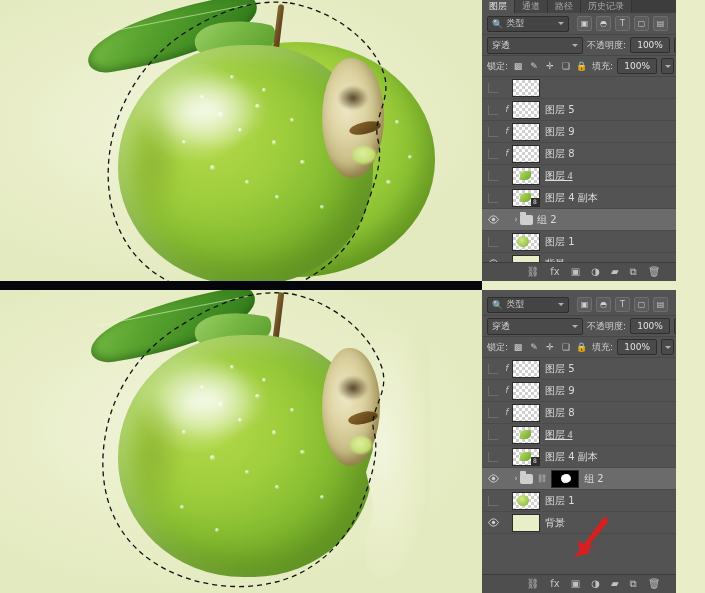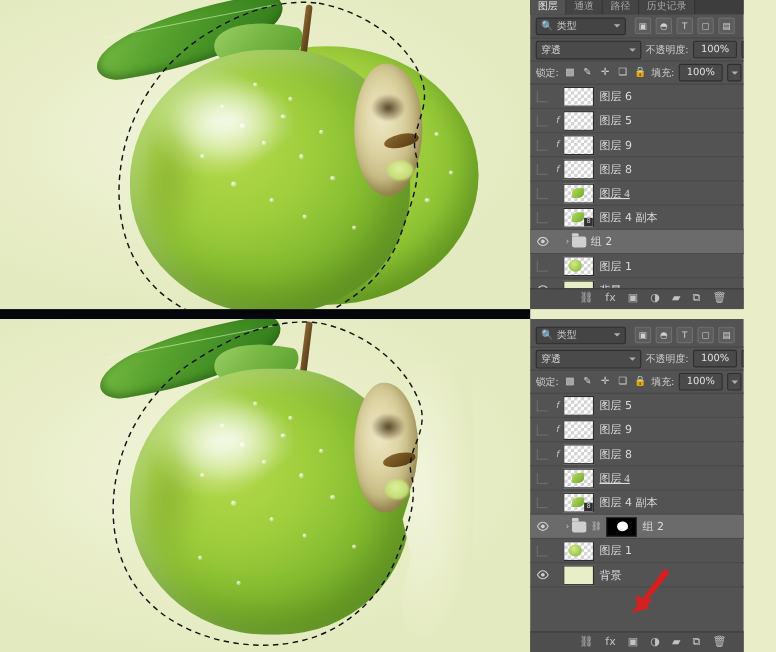--- a/index.html
+++ b/index.html
@@ -387,21 +387,20 @@
         </div>
     </div>
 
     <div class="layers" id="layers-top">
         <div class="layer">
           <div class="eye">
             <div style="width:9px;height:9px;border-left:1px solid #6d6d6d;border-bottom:1px solid #6d6d6d;"></div>
           </div>
           <div class="fx-cell"></div>
           <div class="thumb"></div>
-          <span class="lname">图层 6</span>
         </div>
         <div class="layer">
           <div class="eye">
             <div style="width:9px;height:9px;border-left:1px solid #6d6d6d;border-bottom:1px solid #6d6d6d;"></div>
           </div>
           <div class="fx-cell">f</div>
           <div class="thumb"></div>
           <span class="lname">图层 5</span>
         </div>
         <div class="layer">

